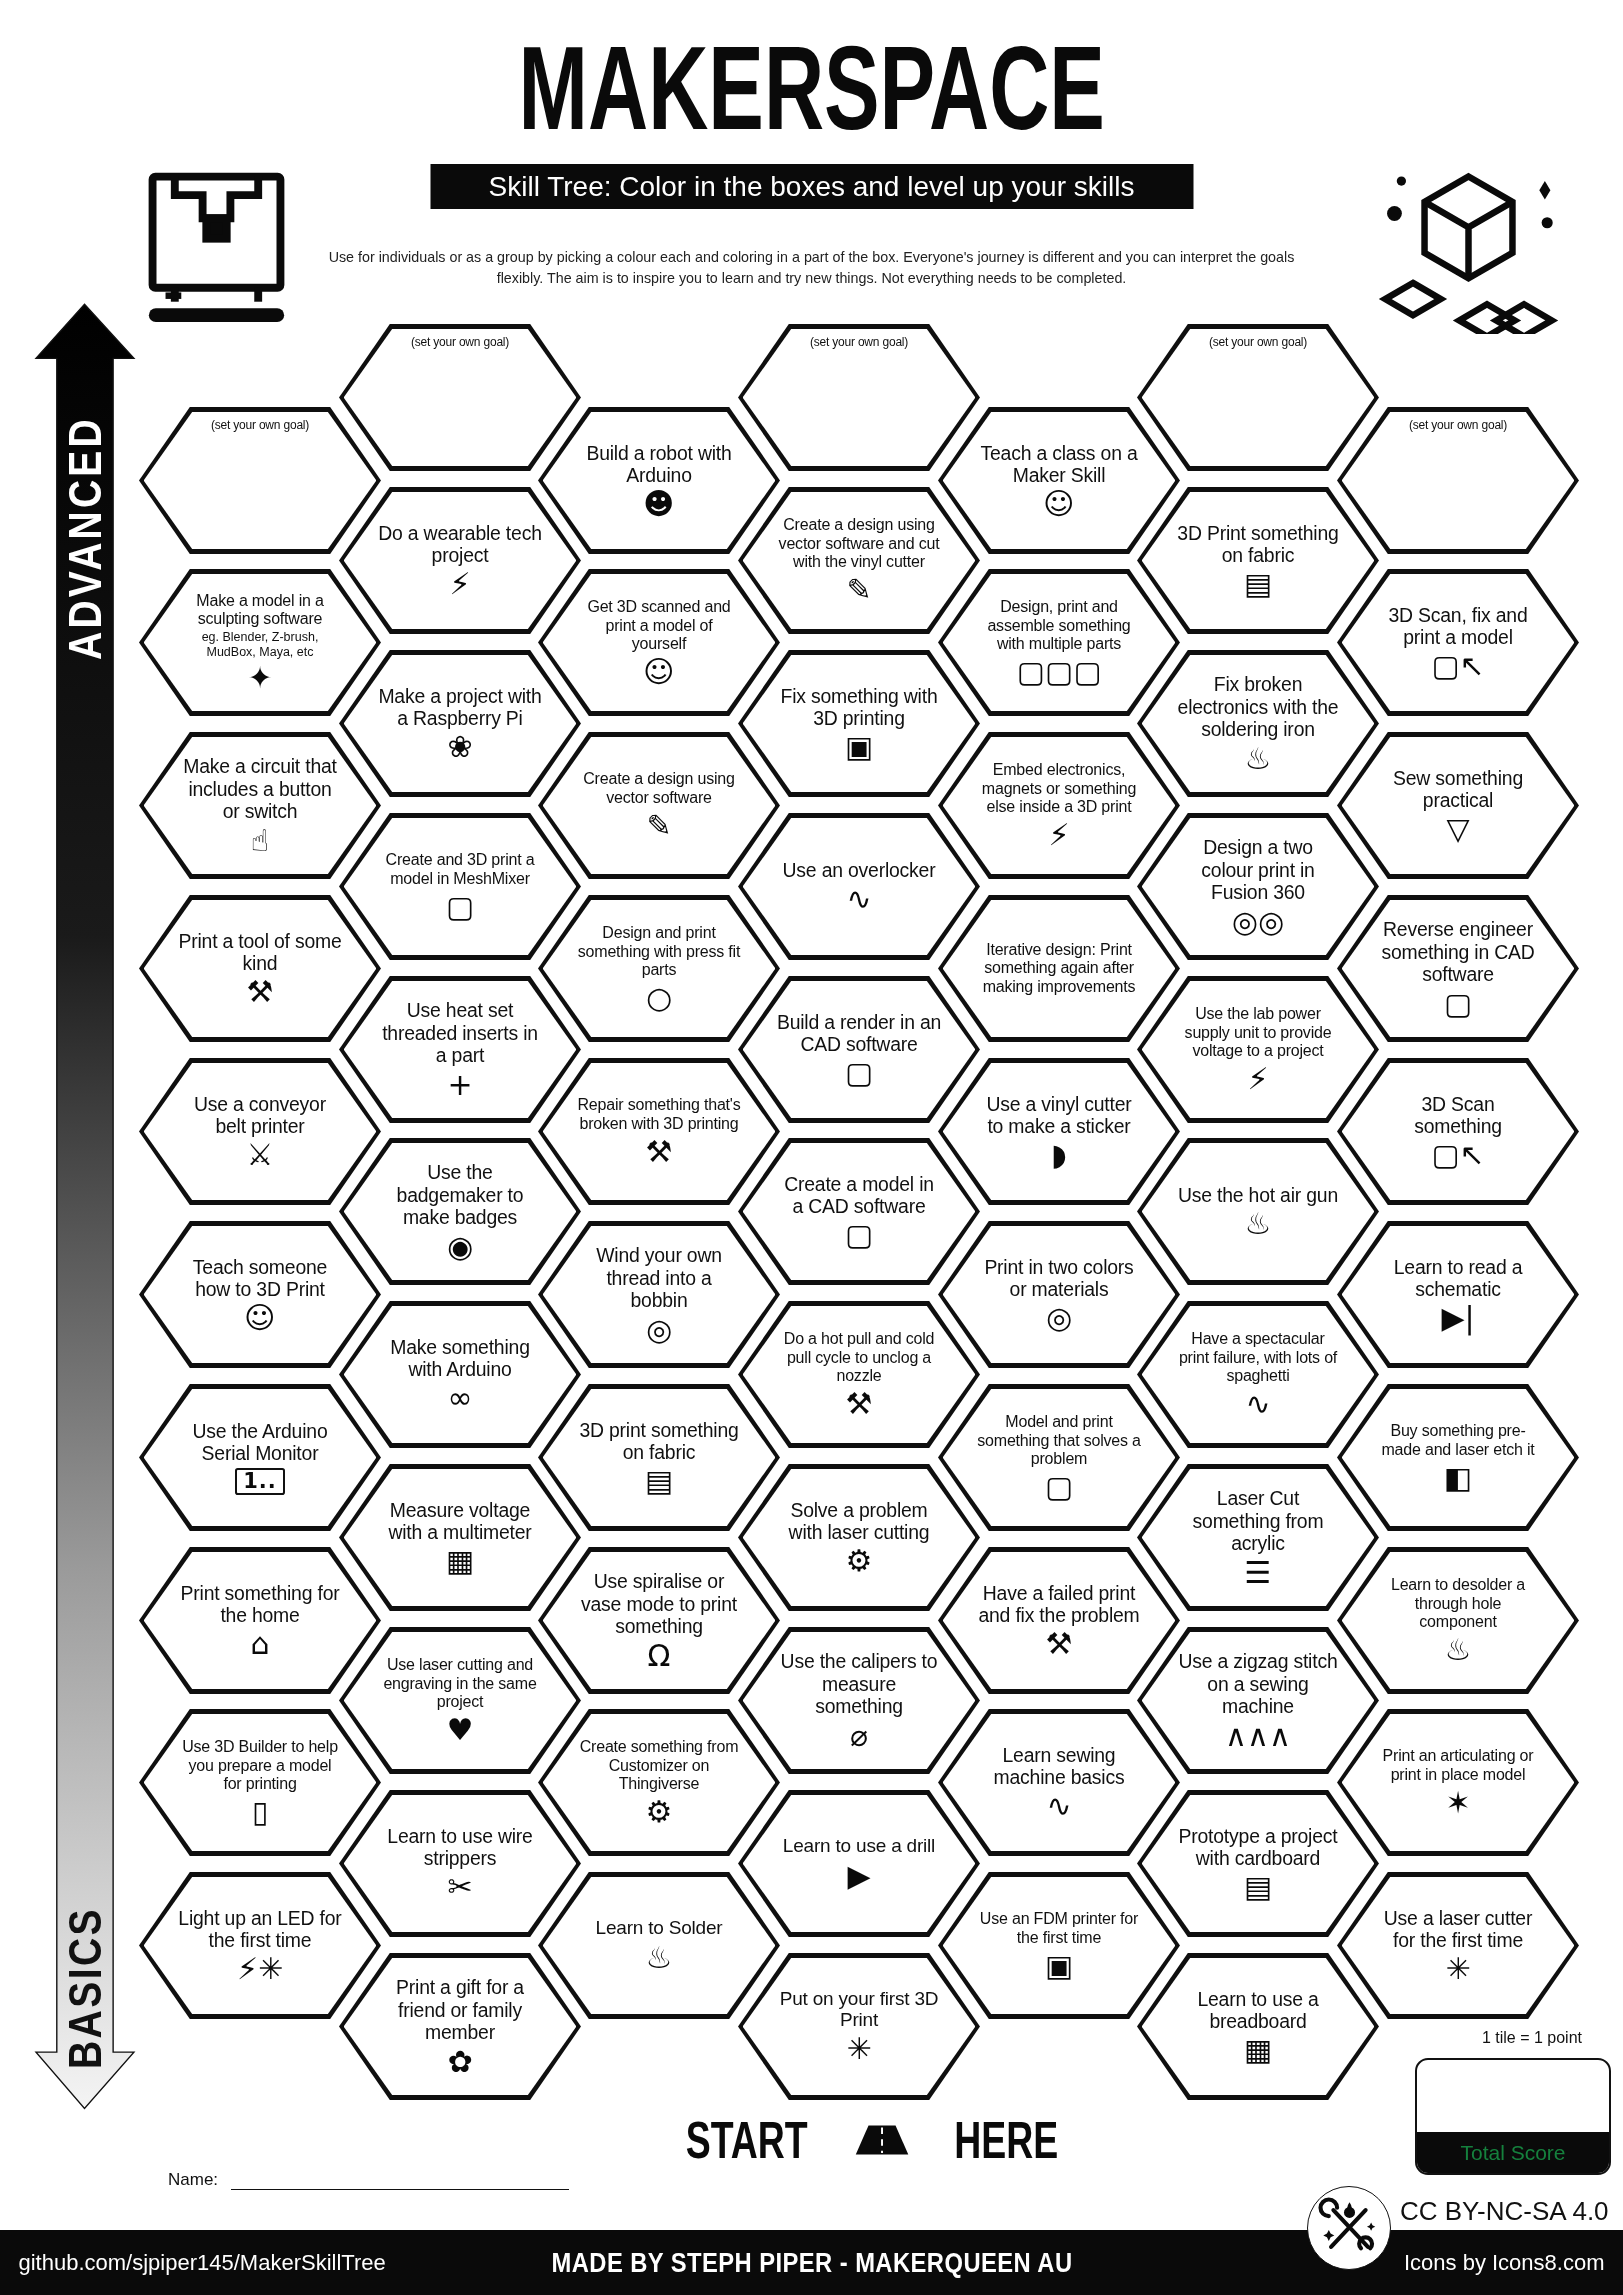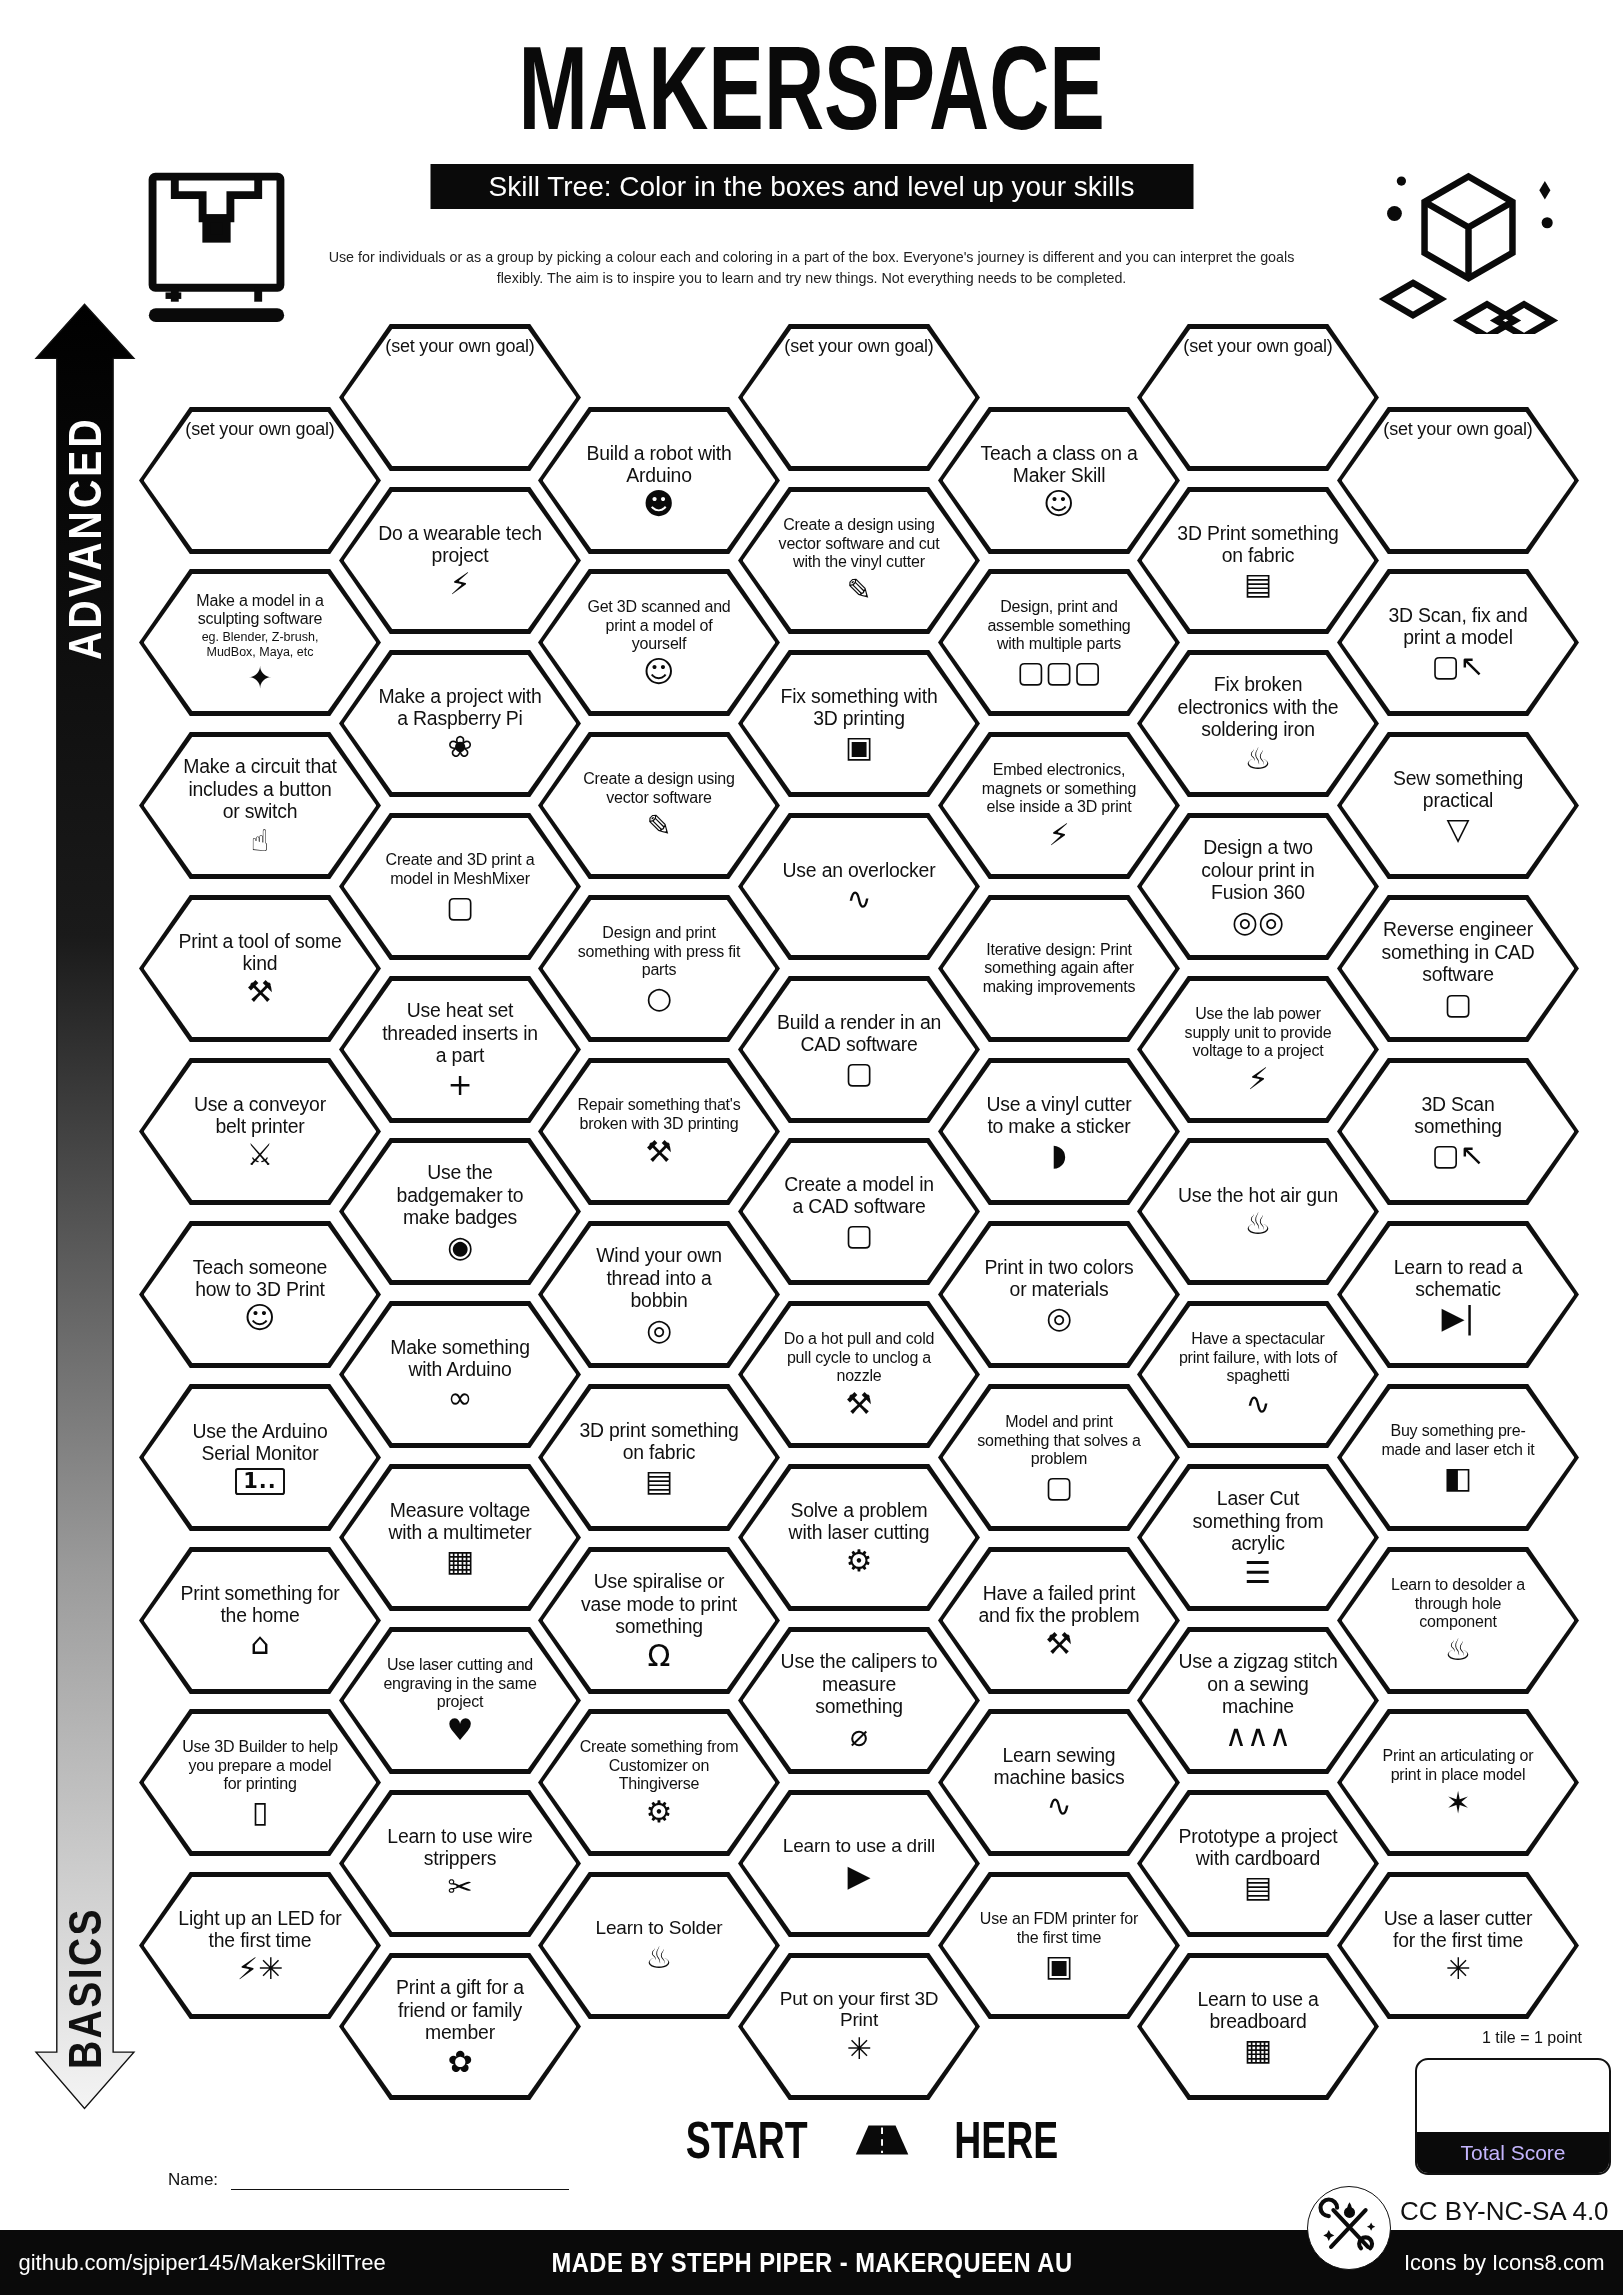--- a/index.html
+++ b/index.html
@@ -31,40 +31,40 @@
   .hex{position:absolute;width:242px;height:147px;background:#0f0f0f;
        clip-path:polygon(0 50%,21% 0,79% 0,100% 50%,79% 100%,21% 100%);}
   .hex-inner{position:absolute;inset:4.6px;background:#fff;
        clip-path:polygon(0 50%,21% 0,79% 0,100% 50%,79% 100%,21% 100%);
        display:flex;flex-direction:column;align-items:center;justify-content:center;
        gap:3.7px;padding:7.4px 34px;box-sizing:border-box;text-align:center;}
   .hex.goal .hex-inner{justify-content:flex-start;padding-top:7.4px;}
   .hex-label{font-size:19.4px;line-height:1.14;letter-spacing:-0.2px;color:#111;}
   .hex.size-s .hex-label{font-size:16px;}
   .hex.size-l .hex-label{font-size:19px;line-height:1.1;}
-  .hex.goal .hex-label{font-size:18px;}
+  .hex.goal .hex-label{font-size:12px;}
   .hex-sub{font-size:12.5px;line-height:1.2;margin-top:-1.9px;color:#111;}
   .hex-icon{font-size:30px;line-height:1;color:#0a0a0a;font-family:"DejaVu Sans",sans-serif;}
   .hex-icon.boxed{font-size:21px;font-weight:bold;border:2.8px solid #111;border-radius:2.8px;
                   padding:0.9px 6.5px;letter-spacing:0.9px;}
 
   
   #start-here{position:absolute;left:662px;top:2100px;width:416px;height:79px;
       display:flex;align-items:center;justify-content:flex-end;gap:24px;}
   .start-word{display:inline-block;font-size:52px;font-weight:bold;transform:scaleX(.72);
       letter-spacing:0;color:#0a0a0a;white-space:nowrap;}
   #name-row{position:absolute;left:168px;top:2165px;display:flex;align-items:flex-end;gap:13px;}
   #name-row .lbl{font-size:17px;}
   .name-line{display:inline-block;width:338px;border-bottom:1.9px solid #111;height:24px;}
 
   .tile-note{position:absolute;right:41px;top:2029px;font-size:16px;}
   #score-box{position:absolute;left:1415px;top:2058px;width:196px;height:117px;
       border:2.3px solid #111;border-radius:13px;background:#fff;box-sizing:border-box;
       display:flex;flex-direction:column;justify-content:flex-end;overflow:hidden;z-index:3;}
-  #score-box .score-bar{background:#0a0a0a;color:#c4b5fd;font-size:21px;height:41px;
+  #score-box .score-bar{background:#0a0a0a;color:#15803d;font-size:21px;height:41px;
       display:flex;align-items:center;justify-content:center;}
 
   #cc-badge{position:absolute;left:1307px;top:2186px;width:82px;height:82px;border-radius:50%;
       background:#fff;border:1.9px solid #111;z-index:5;display:flex;align-items:center;justify-content:center;}
   .license{position:absolute;left:1400px;top:2196px;font-size:26px;color:#111;z-index:4;white-space:nowrap;}
 
   #footer{position:absolute;left:0;top:2230px;width:1623px;height:66px;background:#0a0a0a;
       color:#fff;display:flex;align-items:center;z-index:2;}
   .footer-left{position:absolute;left:18.5px;font-size:22px;}
   .footer-center{position:absolute;left:50%;transform:translateX(-50%) scaleX(.88);

